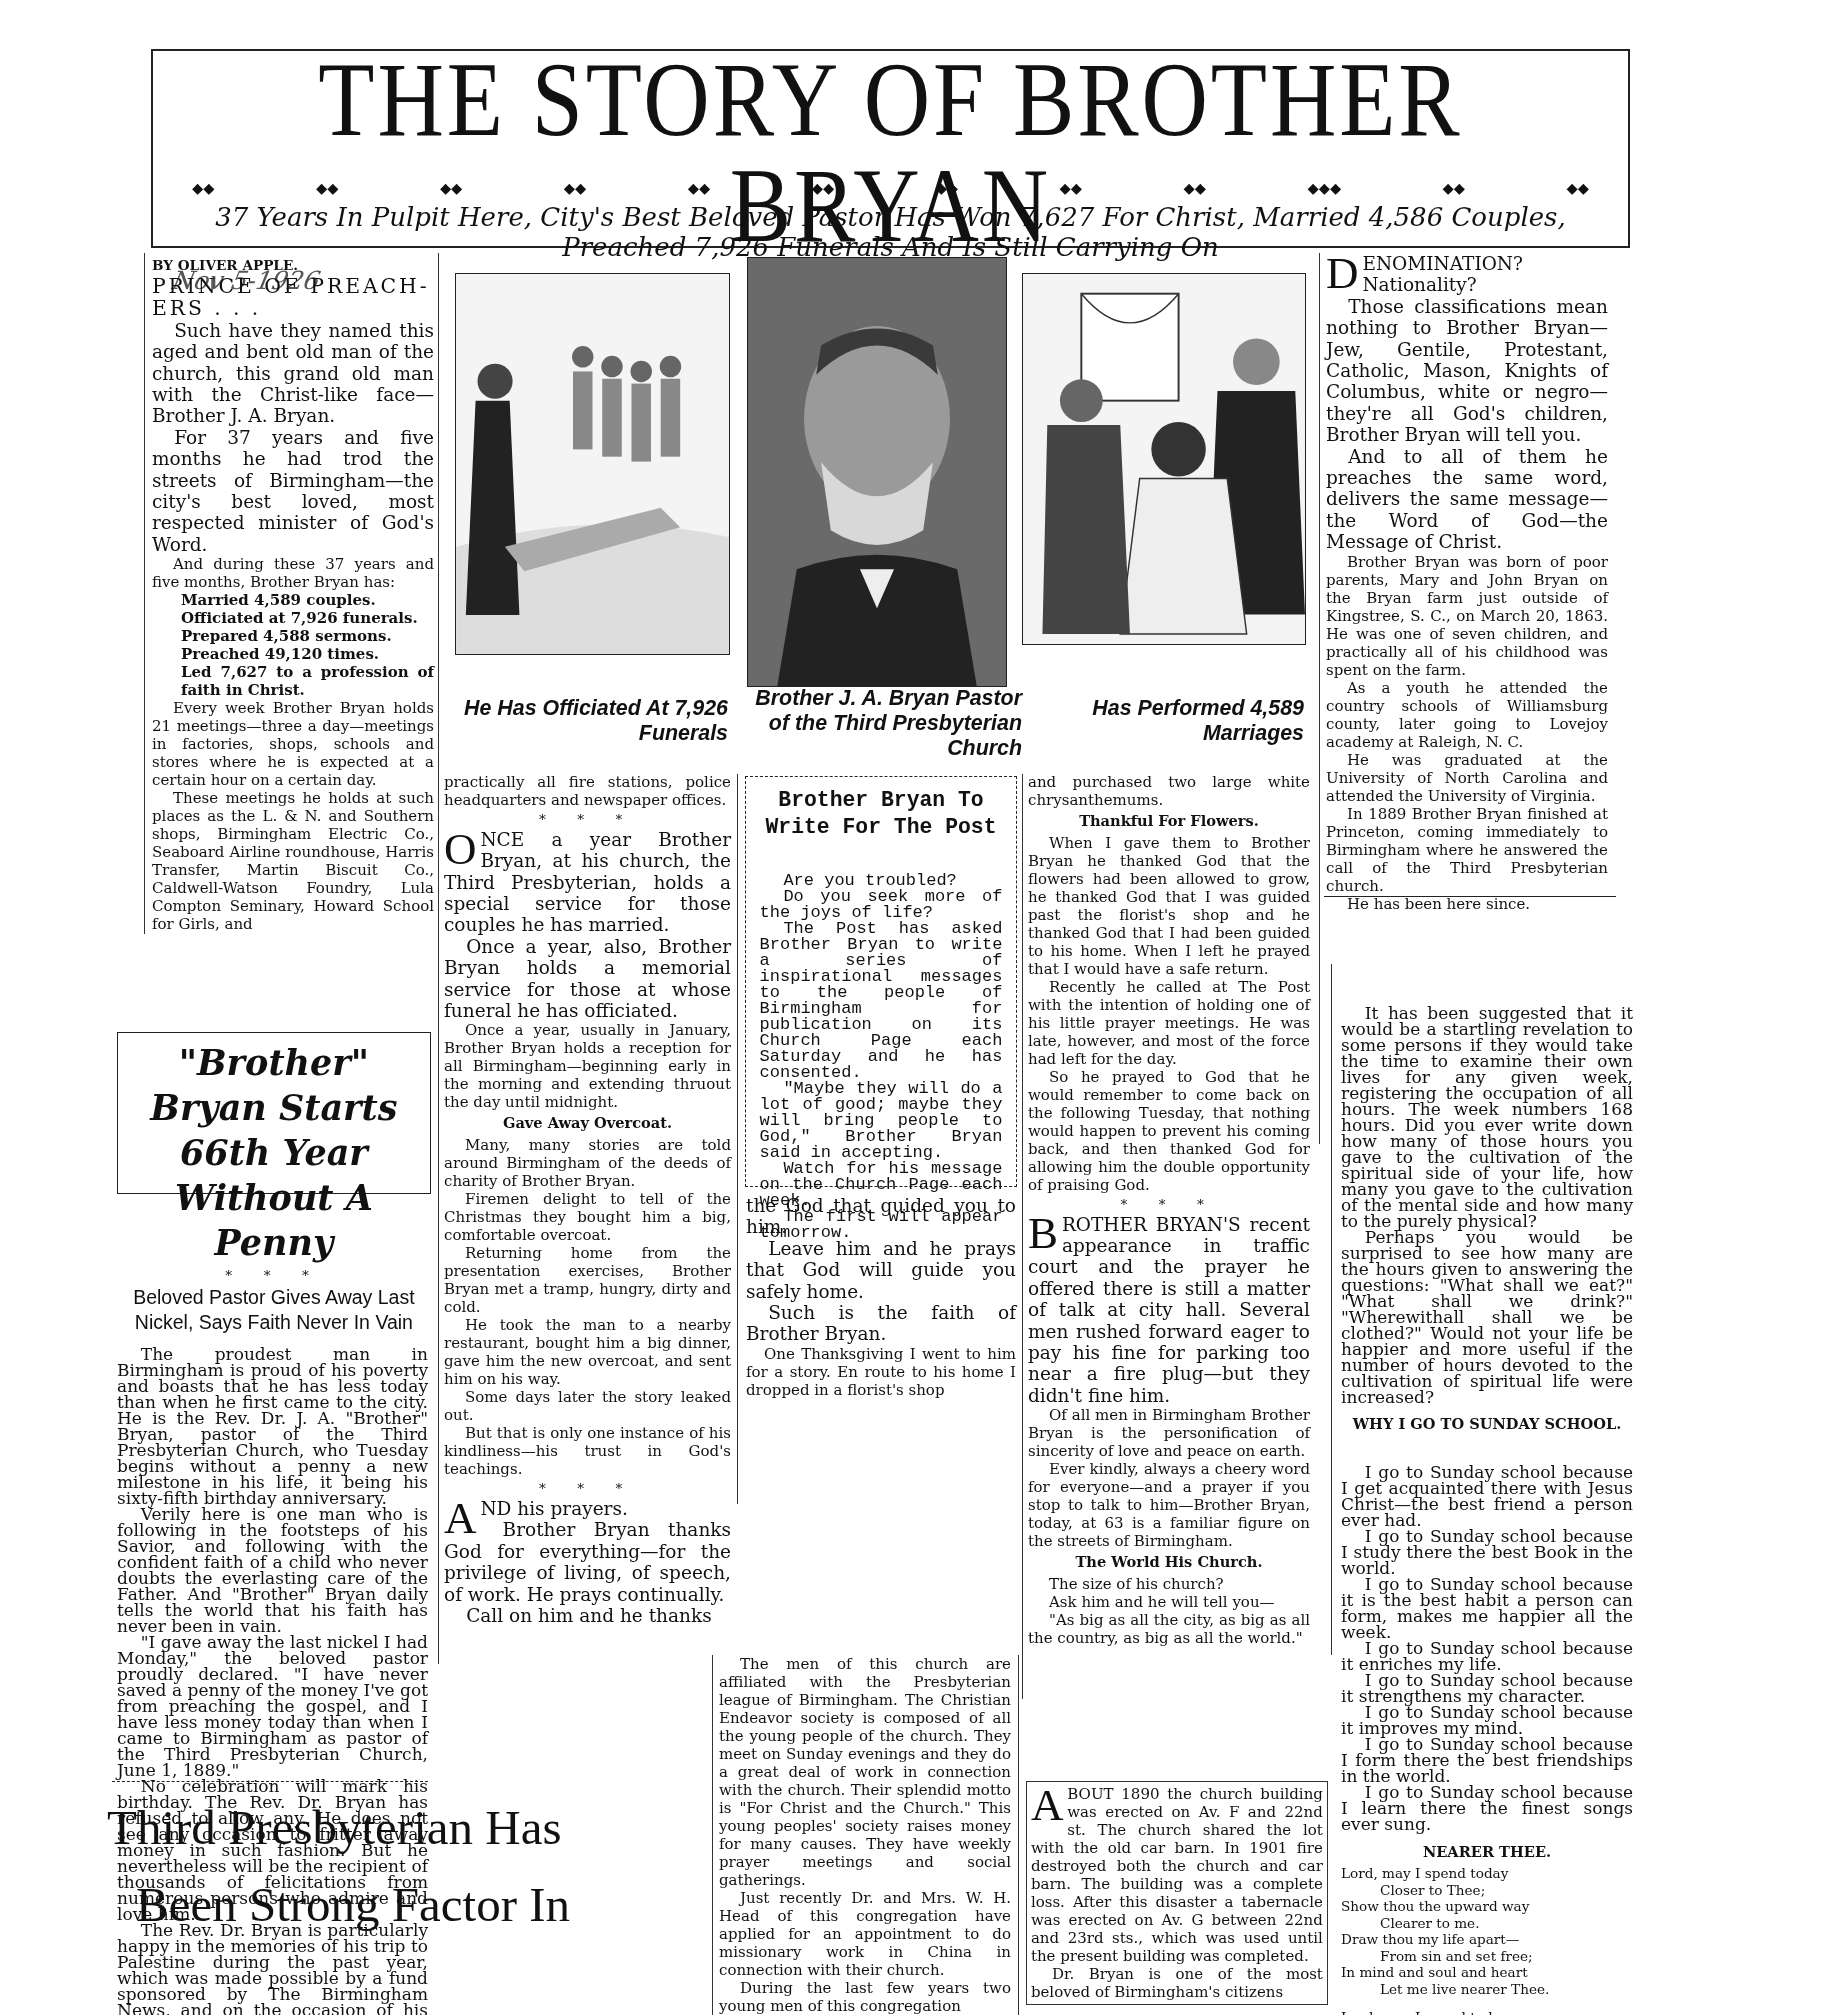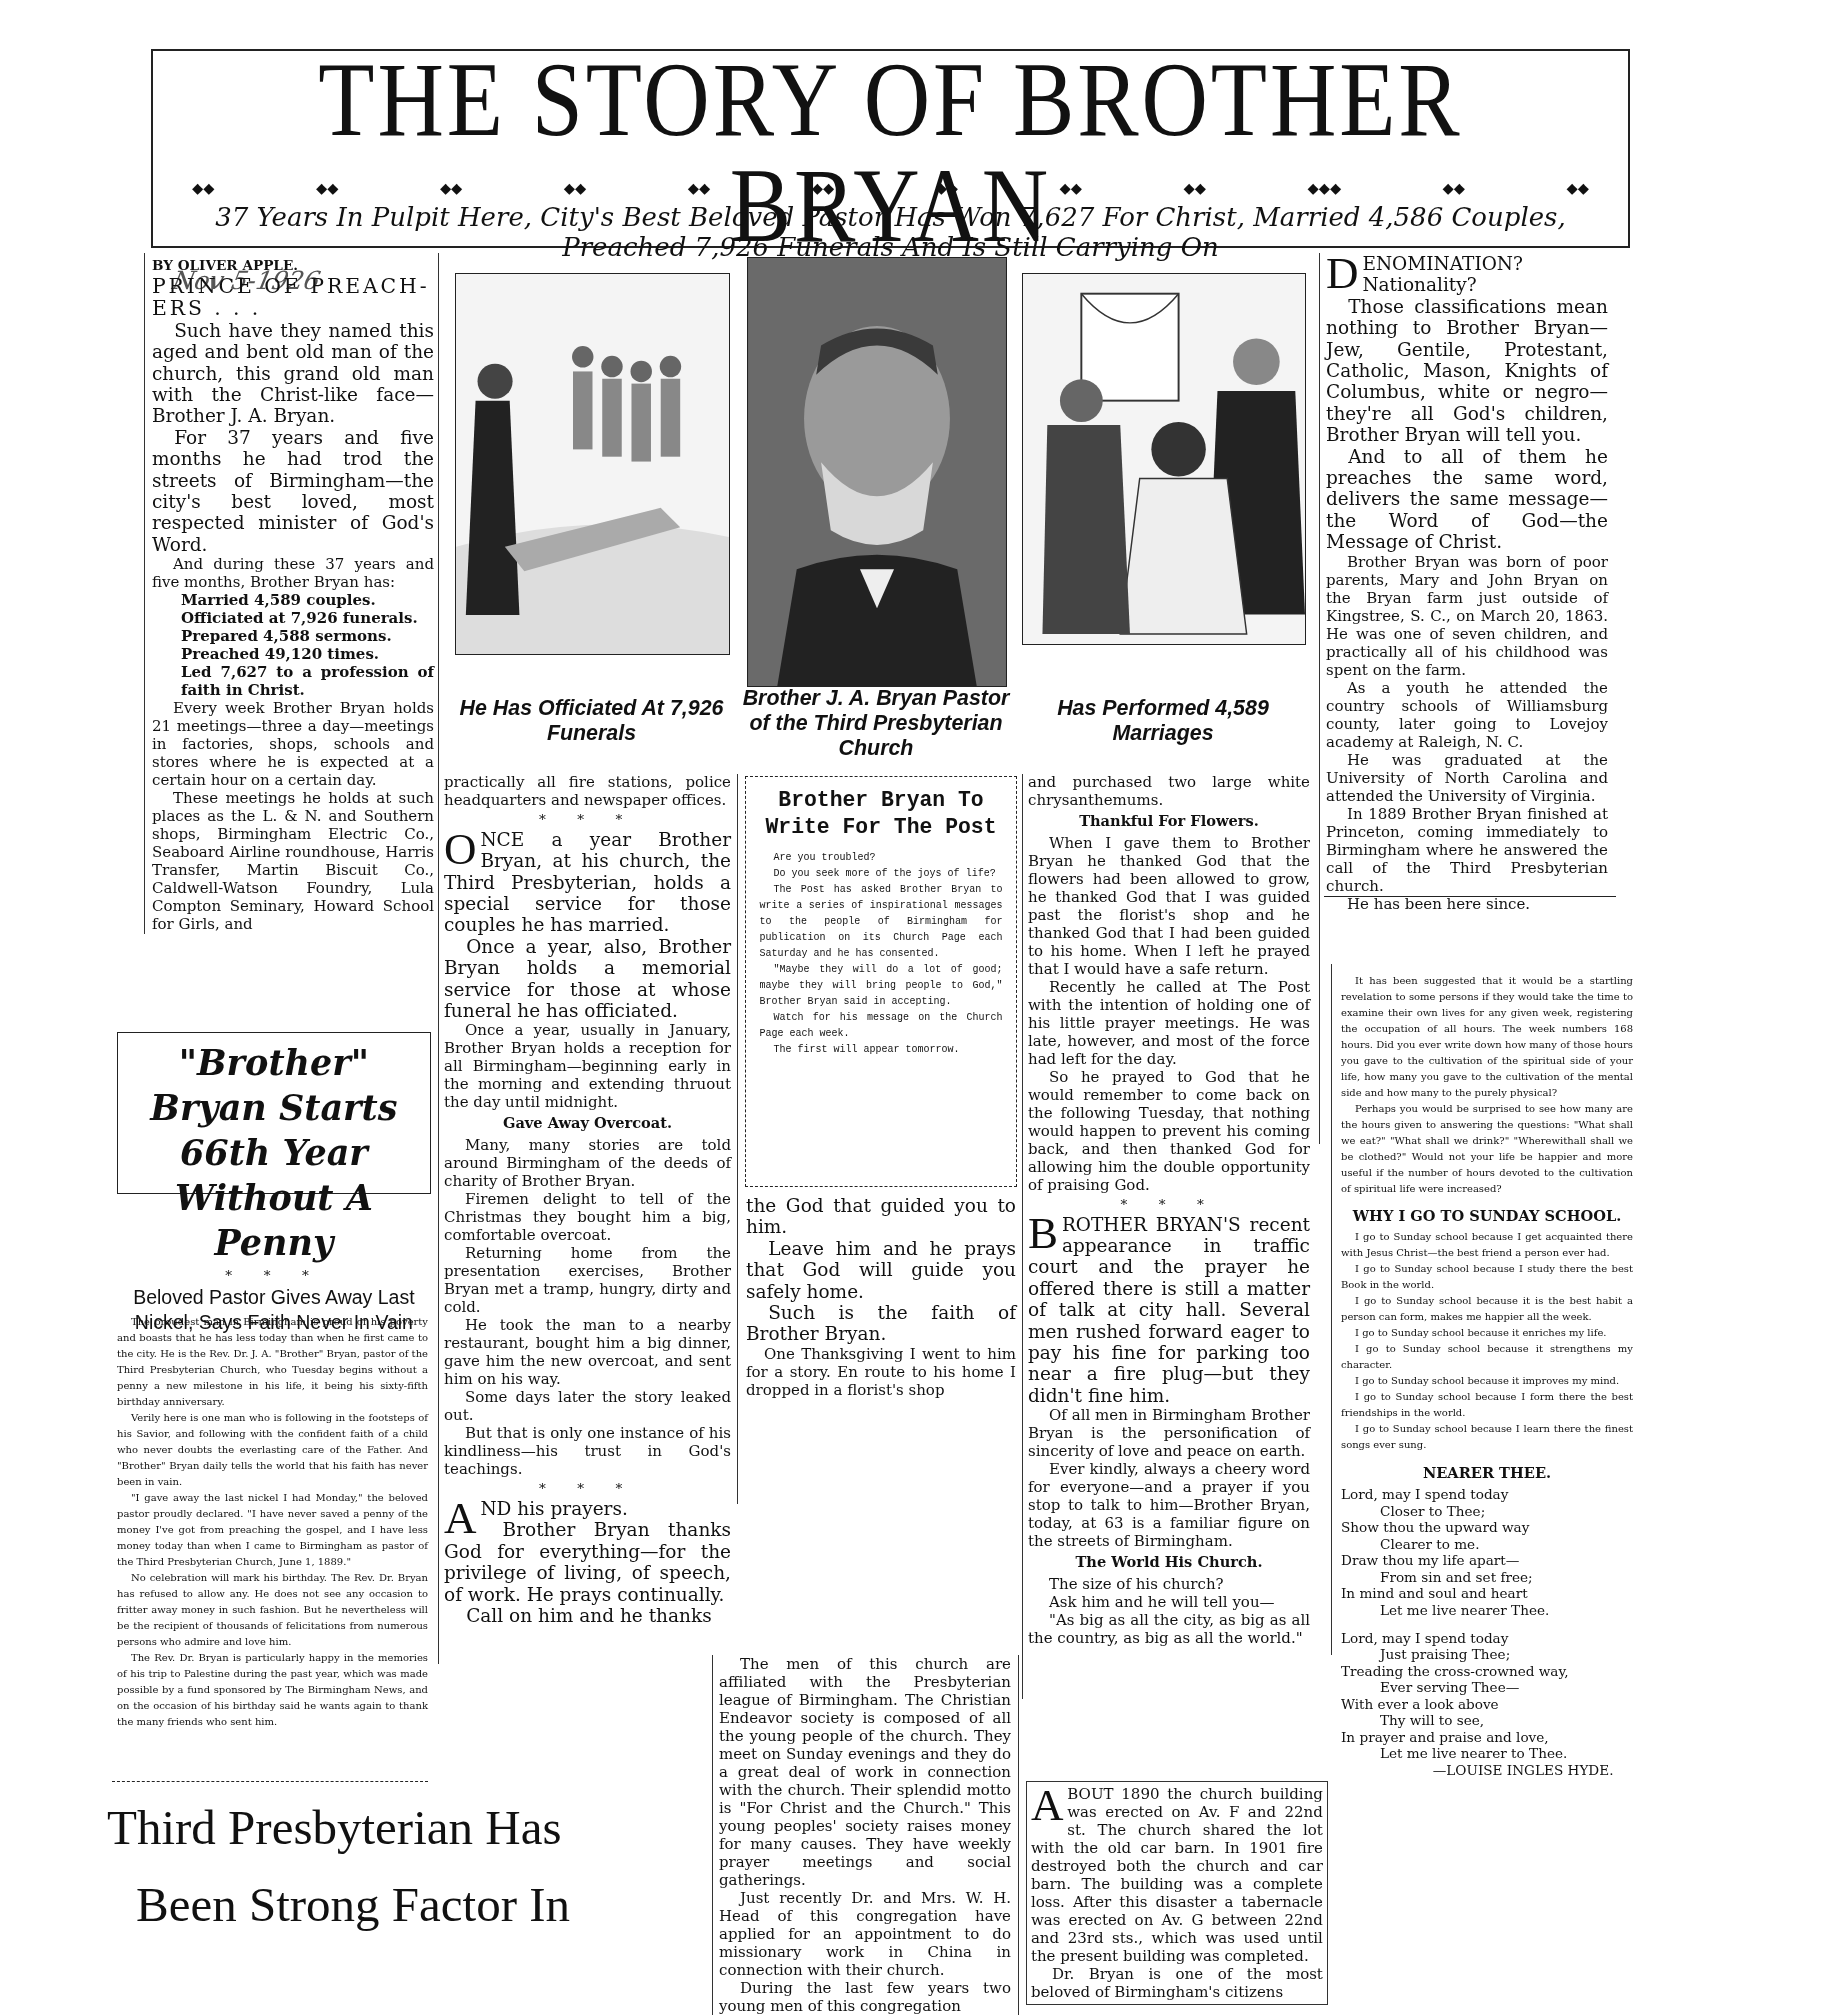--- a/index.html
+++ b/index.html
@@ -1,39 +1,39 @@
 <!DOCTYPE html>
 <html style="font-size:7.8px"><head>
 <meta charset="utf-8">
 <style>
   html, body { margin:0; padding:0; background:#ffffff; }
   body { width:1838px; height:2015px; position:relative; overflow:hidden; color:#111;
          font-family:"DejaVu Serif","Liberation Serif",serif; }
   .abs { position:absolute; }
   .body-text { font-size:15px; line-height:18px; text-align:justify; }
   .body-text p { margin:0; text-indent:1.4em; }
-  .sm-text { font-size:10px; line-height:16px; text-align:justify; }
+  .sm-text { font-size:17px; line-height:16px; text-align:justify;margin-top:32px; }
   .sm-text p { margin:0; text-indent:1.4em; }
   .big-text { font-size:18.5px; line-height:21.4px; text-align:justify; }
   .big-text p { margin:0; text-indent:1.2em; }
   .subhead { text-align:center; font-weight:bold; font-size:14.6px; margin:2.9px 0 4.9px; }
   .stars { text-align:center; letter-spacing:13.6px; font-size:13.6px; margin:1.9px 0; }
   .vrule { position:absolute; width:1px; background:#333; }
   .hrule { position:absolute; height:1.5px; background:#222; }
   .dashed-box { position:absolute; border:1.9px dashed #222; }
   .masthead { left:151px; top:49px; width:1475px; height:195px; border:2.9px double #222; }
   .main-title { position:absolute; left:0; right:0; top:8.8px; text-align:center;
                 font-family:"Liberation Serif",serif; font-size:92px; line-height:92px;
                 letter-spacing:2.9px; transform:scaleY(1.15); }
   .ornaments { position:absolute; left:39px; right:39px; top:128px; display:flex; justify-content:space-between; font-size:14.6px; }
   .deck { position:absolute; left:9.7px; right:9.7px; top:151px; text-align:center; font-style:italic;
           font-size:26px; line-height:30px; }
   .dateline { position:absolute; left:19.5px; top:215px; font-style:italic; font-size:25px; color:#555; transform:skewX(-12deg); }
   .illus { position:absolute; border:1.5px solid #222; background:#fafafa; overflow:hidden; }
-  .caption { position:absolute; text-align:center; font-style:italic; font-weight:bold;
+  .caption { position:absolute; text-align:right; font-style:italic; font-weight:bold;
              font-family:"Liberation Sans",sans-serif; font-size:21.4px; line-height:25px; }
   .dropcap { float:left; font-size:45px; line-height:37px; margin:1.9px 3.9px 0 0; font-family:"Liberation Serif",serif; }
   .box-head { font-weight:bold; text-align:center; font-size:21.4px; line-height:27px; margin:9.7px 0 9.7px; }
   .penny-head { text-align:center; font-style:italic; font-weight:bold; font-size:35px; line-height:45px; }
   .penny-sub { text-align:center; font-family:"Liberation Sans",sans-serif; font-size:19.5px; line-height:25px; }
   .big-head { font-family:"Liberation Serif",serif; font-size:49px; line-height:54px; }
   .poem { font-size:13.6px; line-height:16.5px; }
   .poem .ind { padding-left:39px; }
 </style>
 </head>

